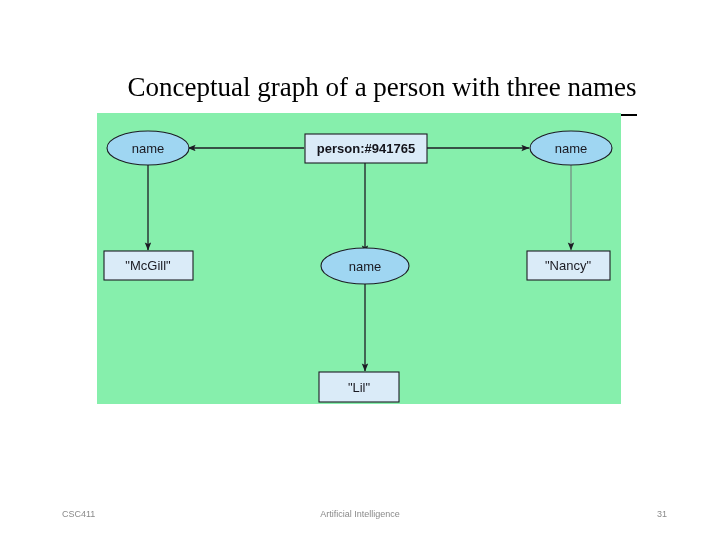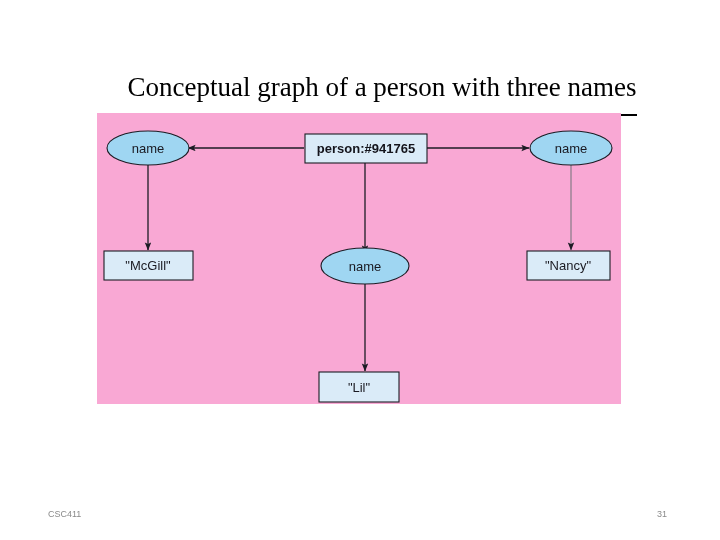--- a/index.html
+++ b/index.html
@@ -35,21 +35,21 @@
     margin-left: 44px;
   }
 
   
   .diagram-area {
     position: absolute;
     left: 97px;
     top: 113px;
     width: 524px;
     height: 291px;
-    background: #f9a8d4;
+    background: #86efac;
   }
   .diagram-svg {
     position: absolute;
     left: 0;
     top: 0;
     width: 524px;
     height: 291px;
     display: block;
   }
 
@@ -94,21 +94,21 @@
     height: 40px;
   }
   .footer-item {
     position: absolute;
     top: 9px;
     font-family: "Liberation Sans", sans-serif;
     font-size: 9px;
     color: #8a8a8a;
     white-space: nowrap;
   }
-  .footer-left   { left: 48px; }
+  .footer-left   { left: 62px; }
   .footer-center { left: 0; width: 720px; text-align: center; }
   .footer-right  { right: 53px; }
 </style>
 </head>
 <body>
 
 <div class="slide-title">
   <span class="ul">Conceptual graph of a person with three names</span>
 </div>
 
@@ -181,14 +181,15 @@
     <g>
       <rect class="concept-box" x="222" y="259" width="80" height="30"></rect>
       <text class="node-label" x="262" y="279" text-anchor="middle">"Lil"</text>
     </g>
 
   </svg>
 </div>
 
 <div class="footer">
   <div class="footer-item footer-left">CSC411</div>
+  <div class="footer-item footer-center">Artificial Intelligence</div>
   <div class="footer-item footer-right">31</div>
 </div>
 
 </body></html>

